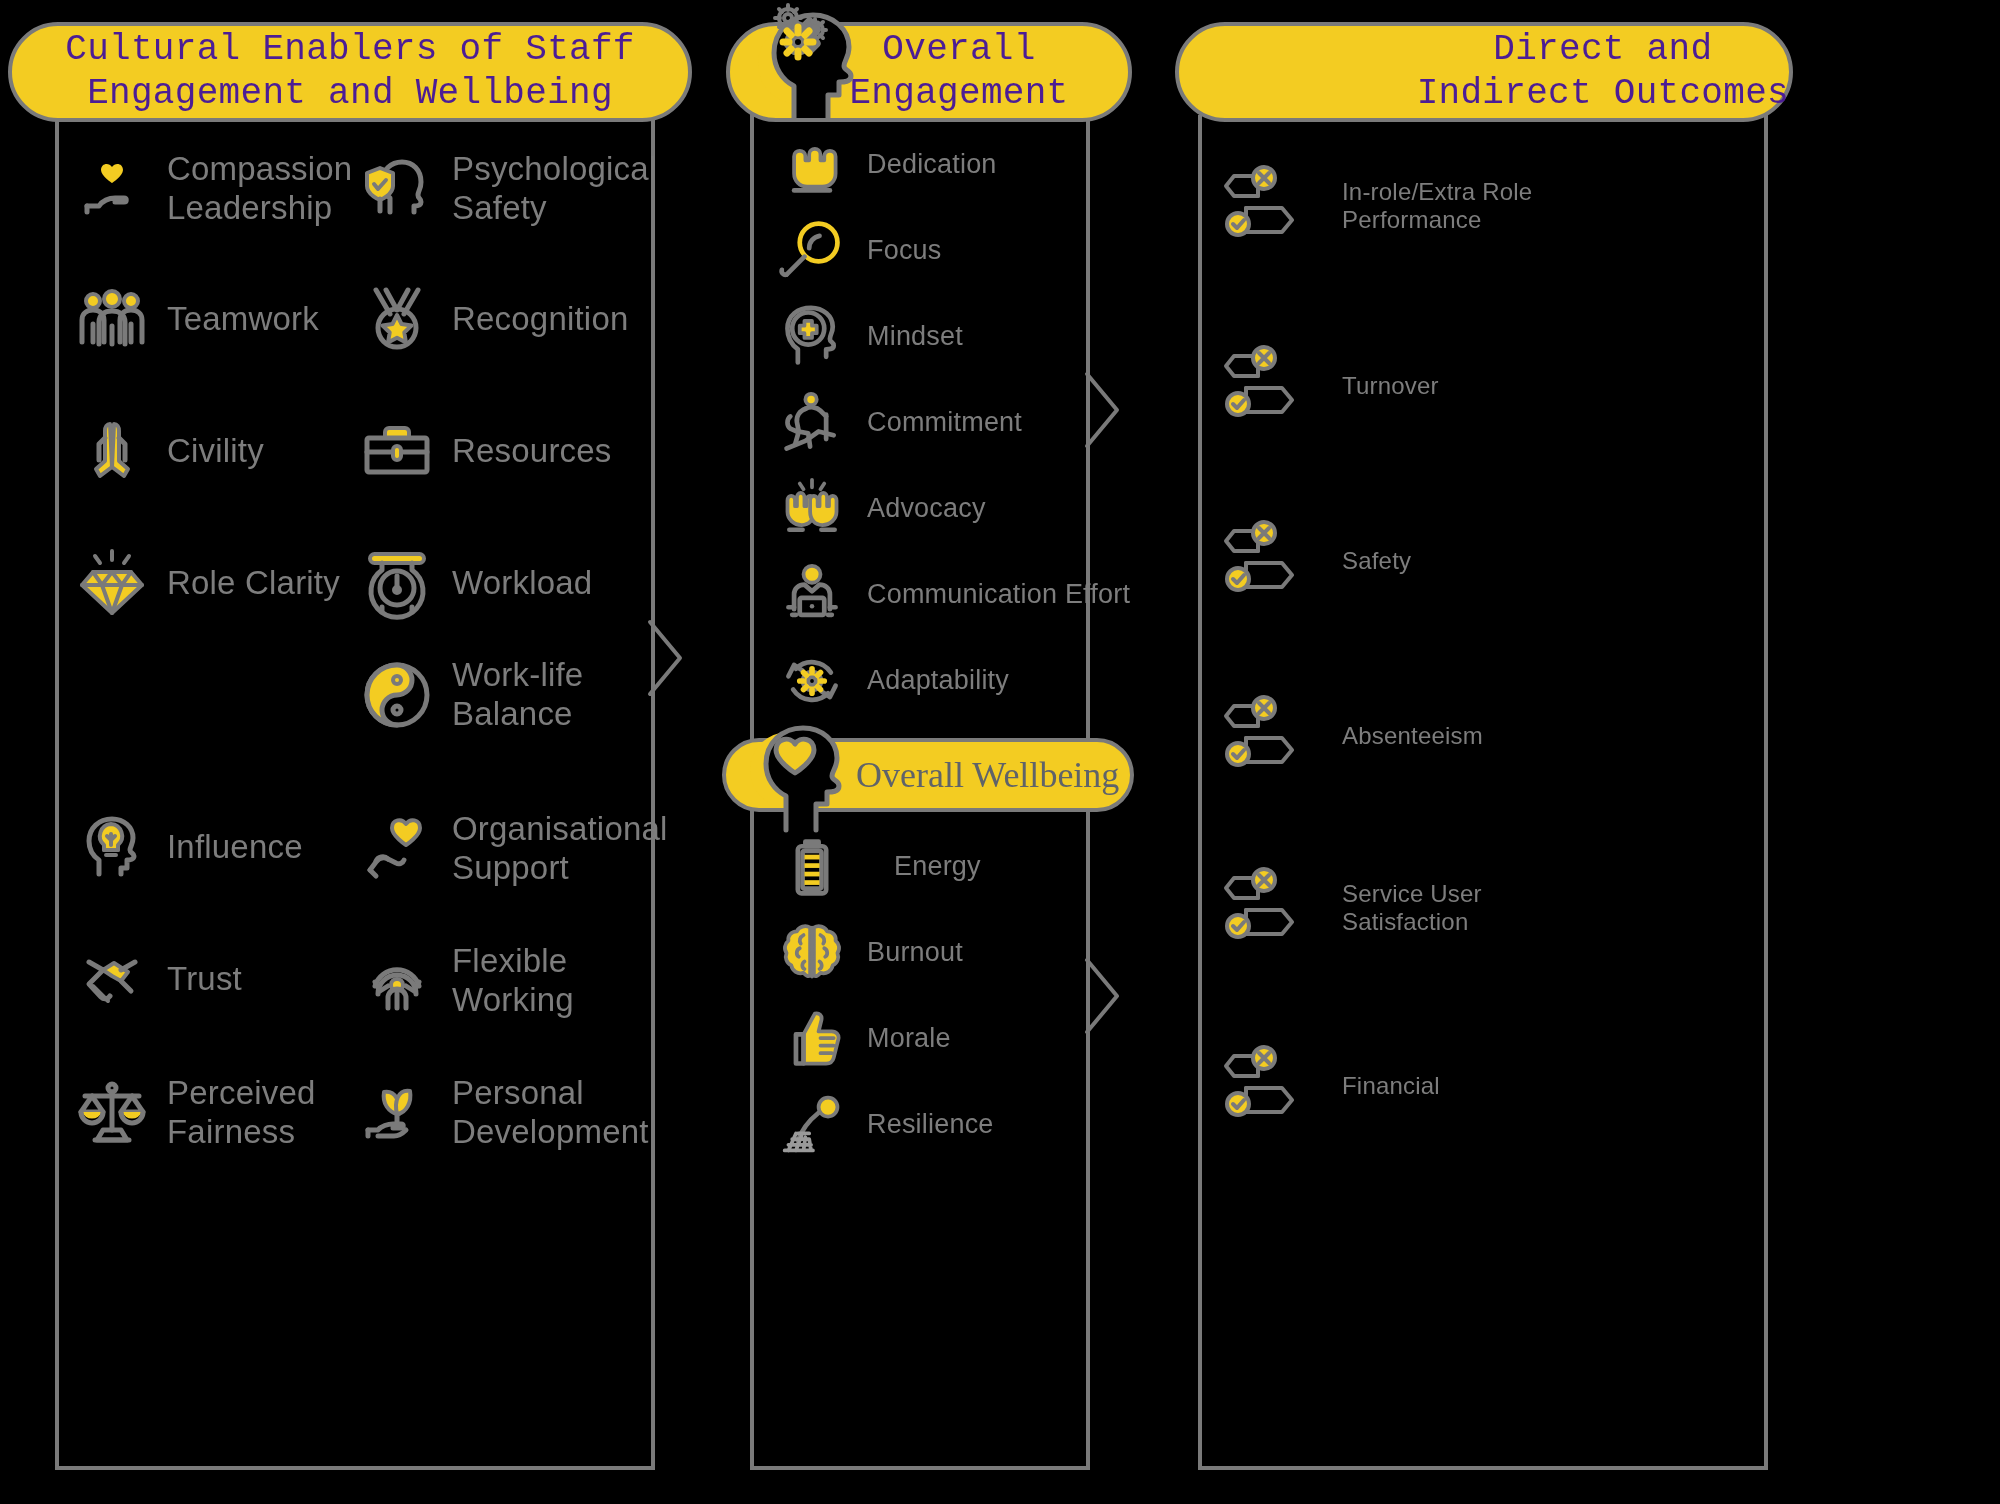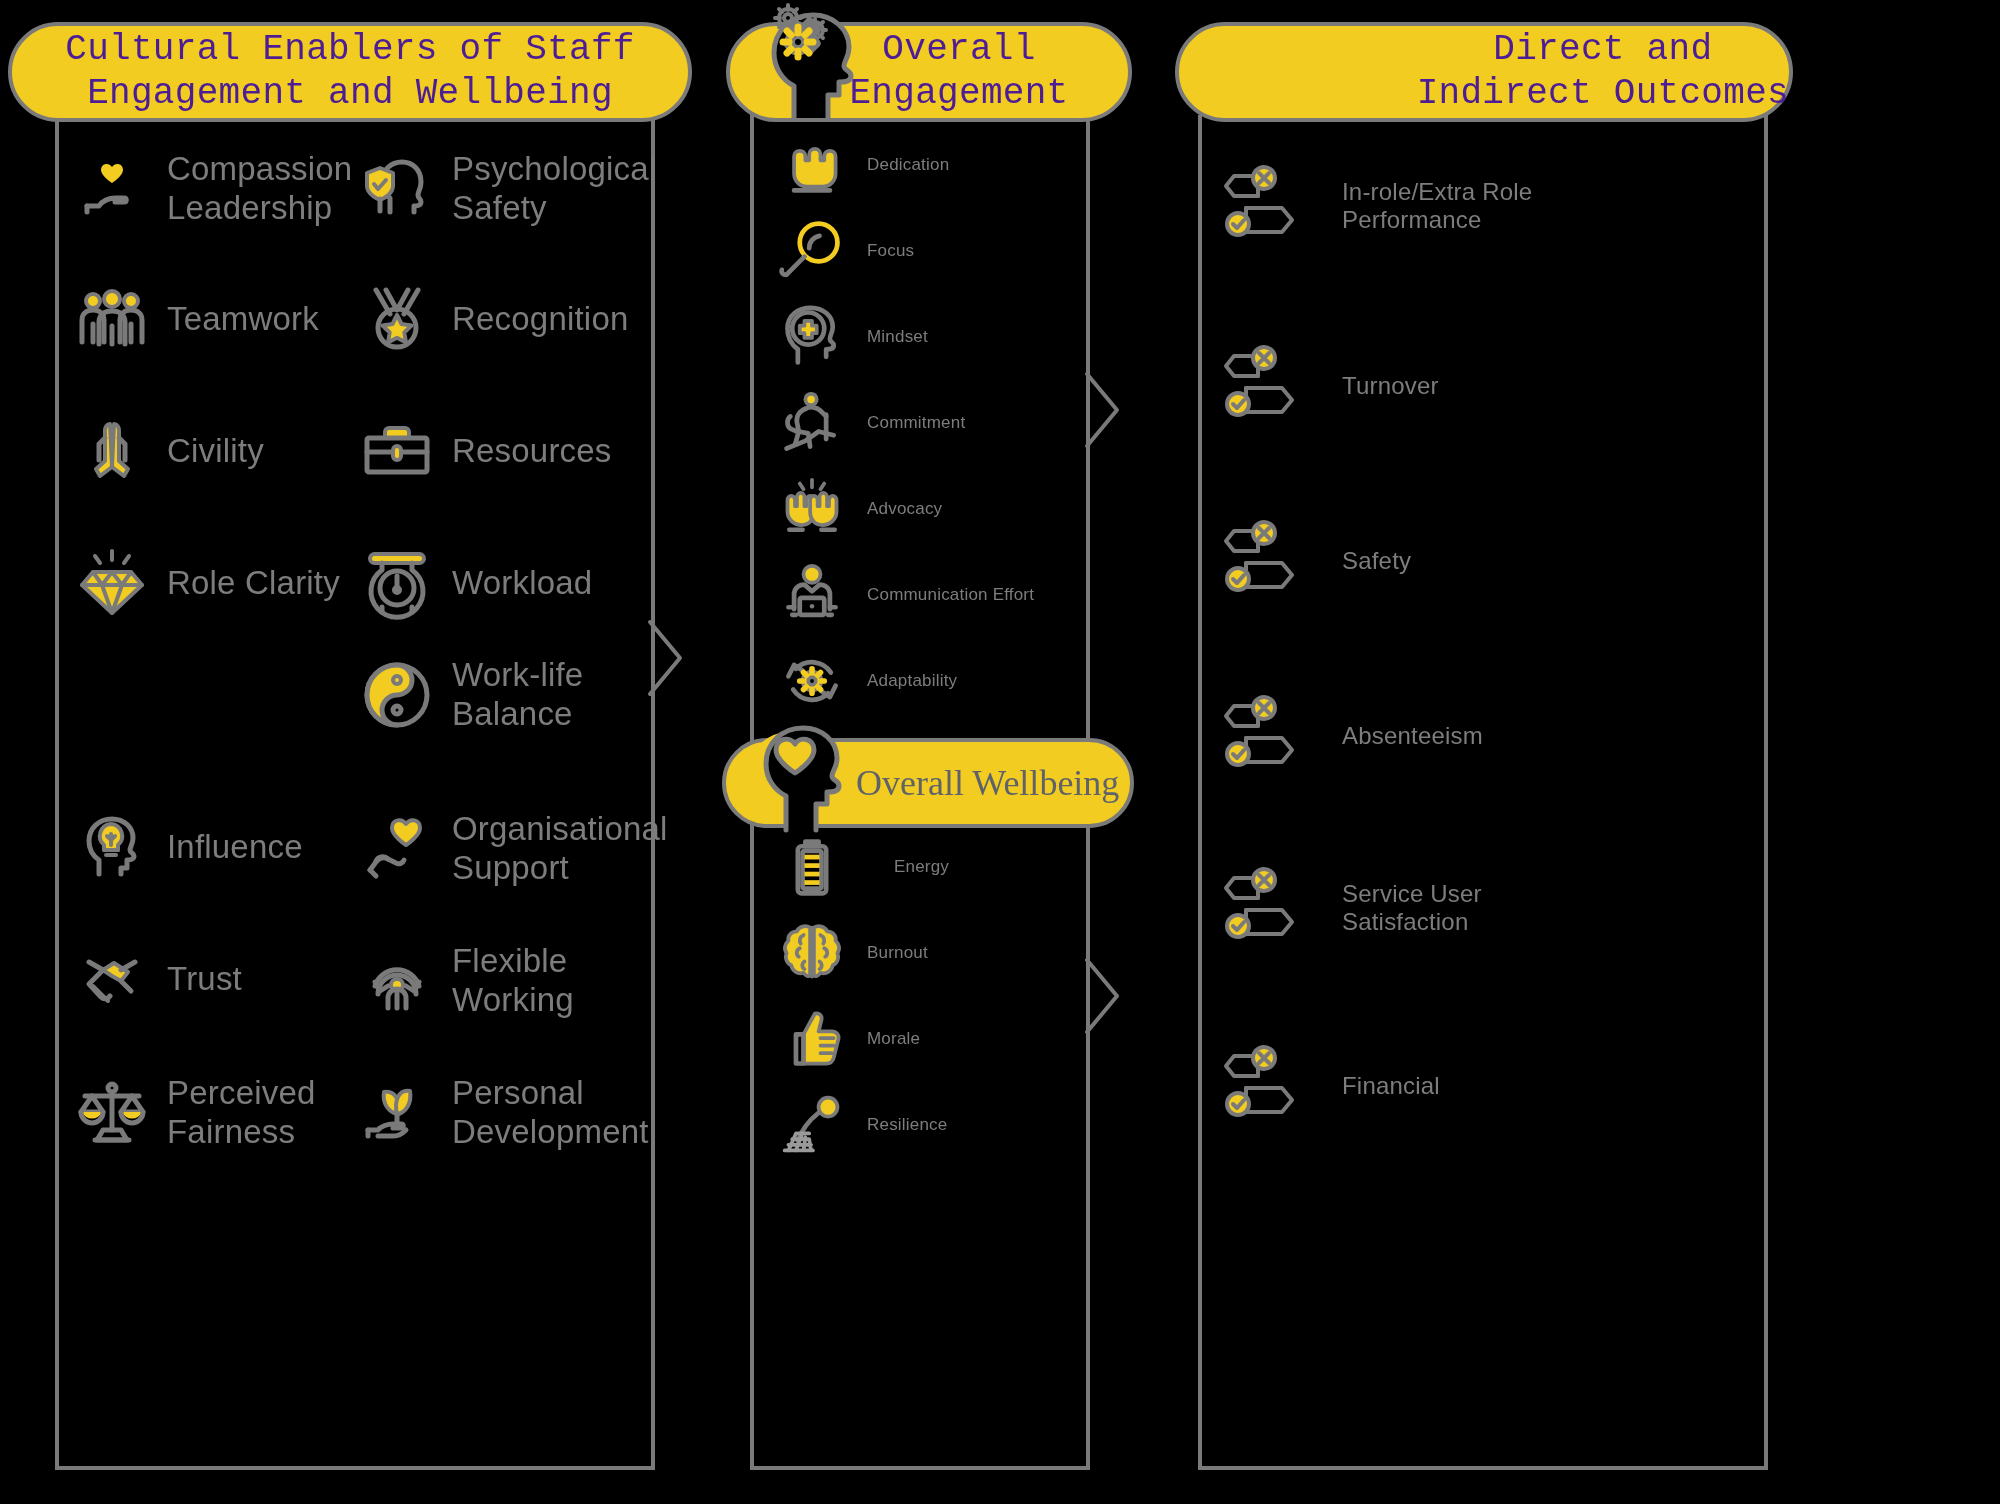--- a/index.html
+++ b/index.html
@@ -23,21 +23,21 @@
   .pill-text{
     font-family:Liberation Mono, monospace; color:#4c1d95;
     font-size:36px; line-height:1.22; letter-spacing:.3px;
   }
 
   
   .item{ position:absolute; display:flex; align-items:center; }
   .item .ico{ width:74px; height:74px; flex:none; display:flex; align-items:center; justify-content:center; }
   .item .lbl{ font-size:33px; line-height:1.18; color:#7d7d7d; margin-left:18px; letter-spacing:.2px; }
 
-  .mid .lbl{ font-size:17px; }
+  .mid .lbl{ font-size:27px; }
   .right .lbl{ font-size:24px; }
 
   
   .wb-pill{
     position:absolute; background:#F3CC22; border:4px solid #7a7a7a;
     border-radius:46px; display:flex; align-items:center; z-index:7;
   }
   .wb-text{ font-family:"Liberation Serif", serif; font-size:36px; color:#5f6369; }
 
   svg{ display:block; overflow:visible; }
@@ -409,21 +409,21 @@
             <path d="M35 22v4M35 44v4M22 35h4M44 35h4M26 26l3 3M41 41l3 3M44 26l-3 3M29 41l-3 3"></path>
           </g>
         </g>
       </svg>
     </span>
     <span class="lbl">Adaptability</span>
   </div>
 
   <div class="panel" style="left:750px; top:800px; width:340px; height:670px;"></div>
 
-  <div class="wb-pill" style="left:722px; top:738px; width:412px; height:90px;">
+  <div class="wb-pill" style="left:722px; top:738px; width:412px; height:74px;">
     <div class="wb-text" style="padding-left:130px;">Overall Wellbeing</div>
   </div>
 
   <svg style="position:absolute; left:730px; top:720px; z-index:9;" width="120" height="115" viewBox="0 0 120 115">
     <path class="yf" d="M58 12a38 38 0 100 76z"></path>
     <path class="st" style="fill:#000" d="M56 110V76c-12-6-20-18-20-32 0-21 16-36 37-36 19 0 34 13 34 30 0 10-5 13-5 18s7 4 7 10-7 6-12 6v12h-11v26"></path>
     <path class="yfs" d="M65 24c-5-8-19-6-19 6 0 11 19 23 19 23s19-12 19-23c0-12-14-14-19-6z"></path>
   </svg>
 
   <div class="item mid" style="left:775px; top:830px;gap:27px;">

